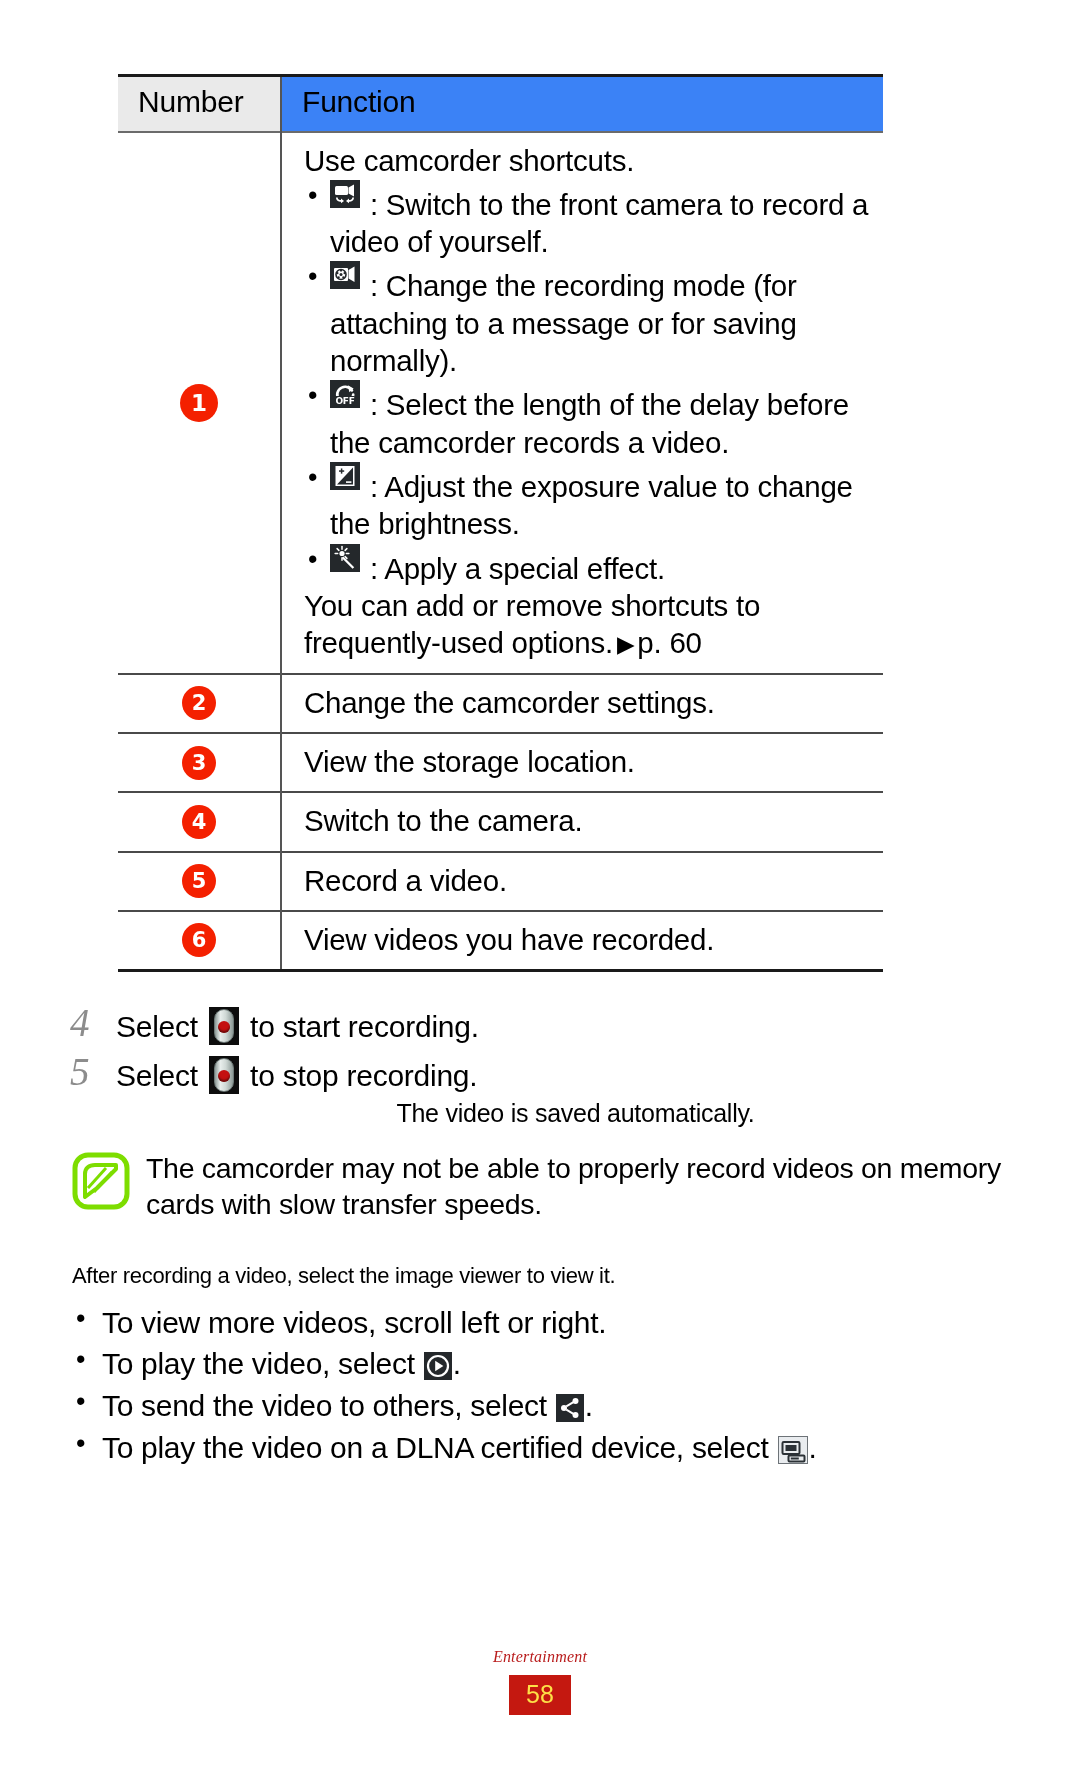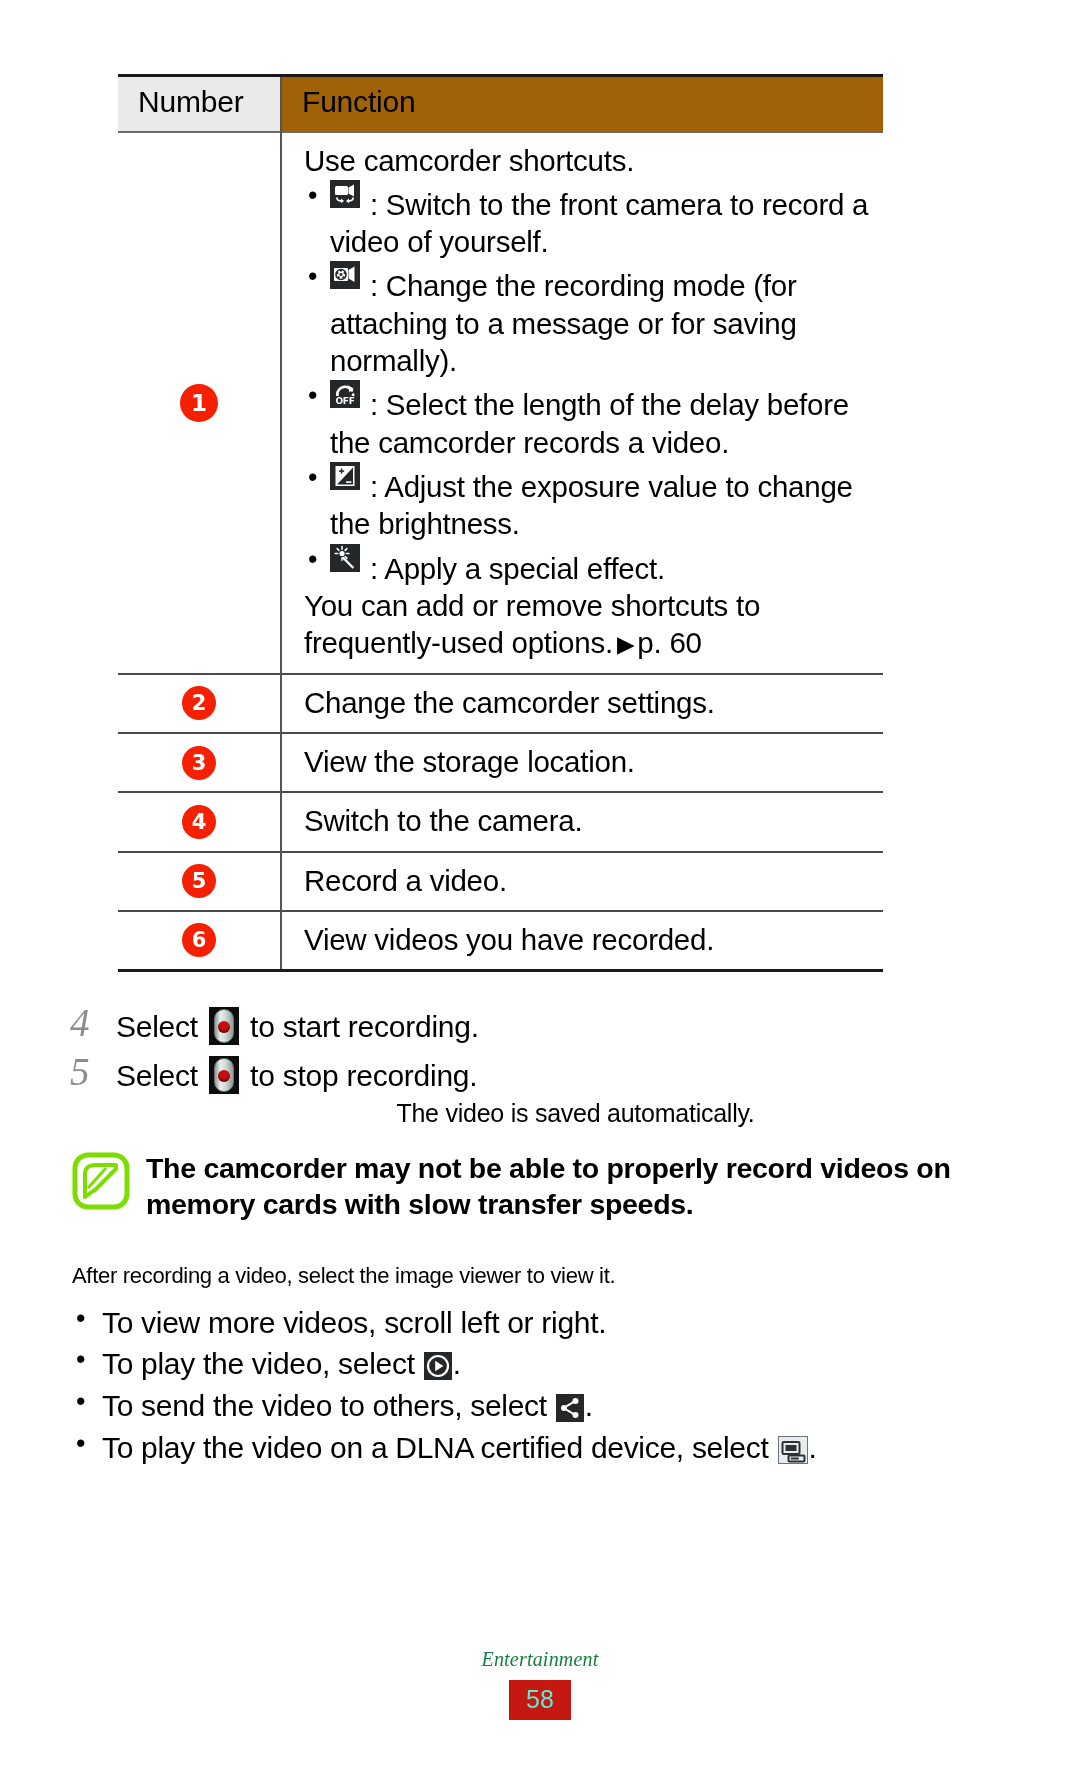--- a/index.html
+++ b/index.html
@@ -17,21 +17,21 @@
   table.fn-table { width:100%; border-collapse:collapse; table-layout:fixed; }
   table.fn-table col.c-num { width:163px; }
 
   .hdr-top-rule { border-top:3px solid #1a1a1a; }
   th.h-num, th.h-fn {
     font-weight:normal; text-align:left; vertical-align:middle;
     font-size:30px; height:56px; padding:0 0 3px 20px;
     letter-spacing:-0.2px;
   }
   th.h-num { background:#eaeaea; border-right:2px solid #555; }
-  th.h-fn  { background:#a16207; }
+  th.h-fn  { background:#3b82f6; }
 
   td.num-cell {
     text-align:center; vertical-align:middle;
     border-right:2px solid #555;
     padding:0;
   }
   td.fn-cell {
     vertical-align:middle;
     padding:9px 6px 11px 22px;
     font-size:29.5px; line-height:1.265;
@@ -108,45 +108,45 @@
   .step .snum {
     width:46px; flex:0 0 46px; text-align:left;
     font-family:"Liberation Serif", serif;
     font-style:italic; font-size:39px; color:#8c8c8c; line-height:1.05;
   }
   .step .stxt { font-size:30px; line-height:1.22; letter-spacing:-0.25px; padding-top:4px; }
   .substep { margin-left:71px; font-size:25px; line-height:1.22;
              letter-spacing:-0.25px; margin-top:-2px;text-align:center; }
 
   
-  .note { position:absolute; left:72px; top:1148px; width:950px; display:flex;font-weight:bold; }
+  .note { position:absolute; left:72px; top:1148px; width:950px; display:flex; }
   .note-icon { flex:0 0 74px; width:74px; padding-top:4px; }
   .note-text { font-size:28.5px; line-height:1.28; letter-spacing:-0.3px; padding-top:2px; }
 
   
   .tail { position:absolute; left:72px; top:1262px; width:960px; }
   .tail .lead { font-size:22px; line-height:1.25; letter-spacing:-0.3px; margin-bottom:12px; }
   .tail ul { list-style:none; }
   .tail ul li {
     position:relative; padding-left:30px; font-size:30px;
     line-height:1.39; letter-spacing:-0.3px;
   }
   .tail ul li::before {
     content:"•"; position:absolute; left:4px; top:-2px; font-size:27px;
   }
 
   
   .footer { position:absolute; left:0; top:1648px; width:1080px; text-align:center; }
   .footer .sect {
     font-family:"Liberation Serif", serif; font-style:italic;
-    font-size:20px; color:#15803d; letter-spacing:0.2px;
+    font-size:16px; color:#b91c1c; letter-spacing:0.2px;
   }
   .footer .pagebox {
     display:inline-block; margin-top:9px;
-    background:#c41810; color:#5eead4;
+    background:#c41810; color:#fde047;
     font-size:25px; padding:5px 17px 6px 17px;
   }
 </style>
 </head>
 <body>
 
 <div class="page">
 
   <div class="table-wrap">
     <table class="fn-table">

